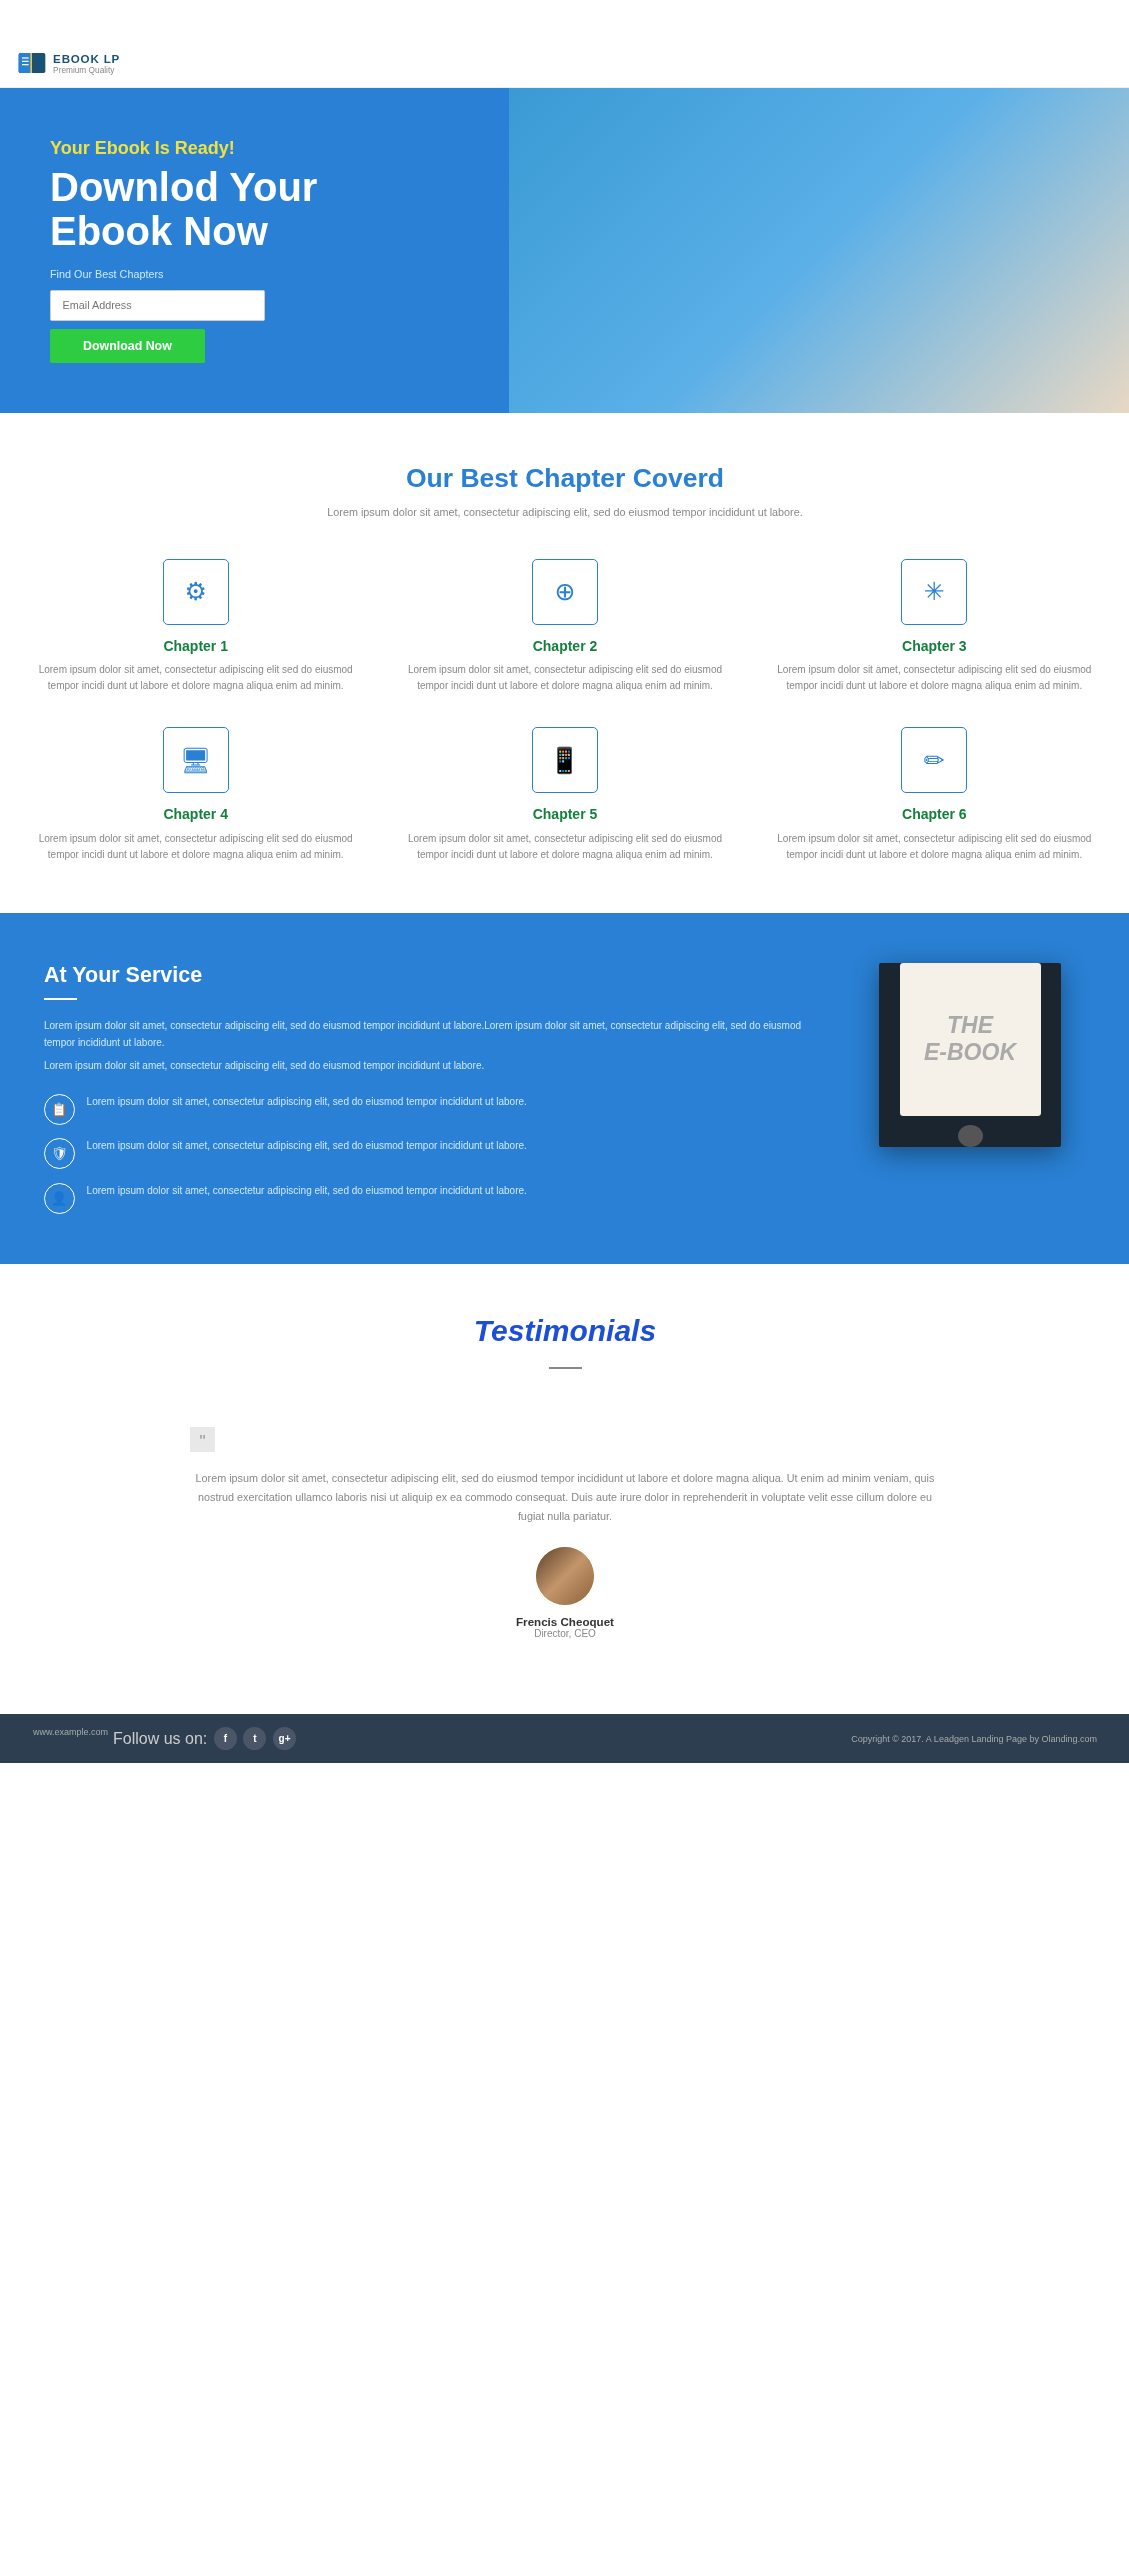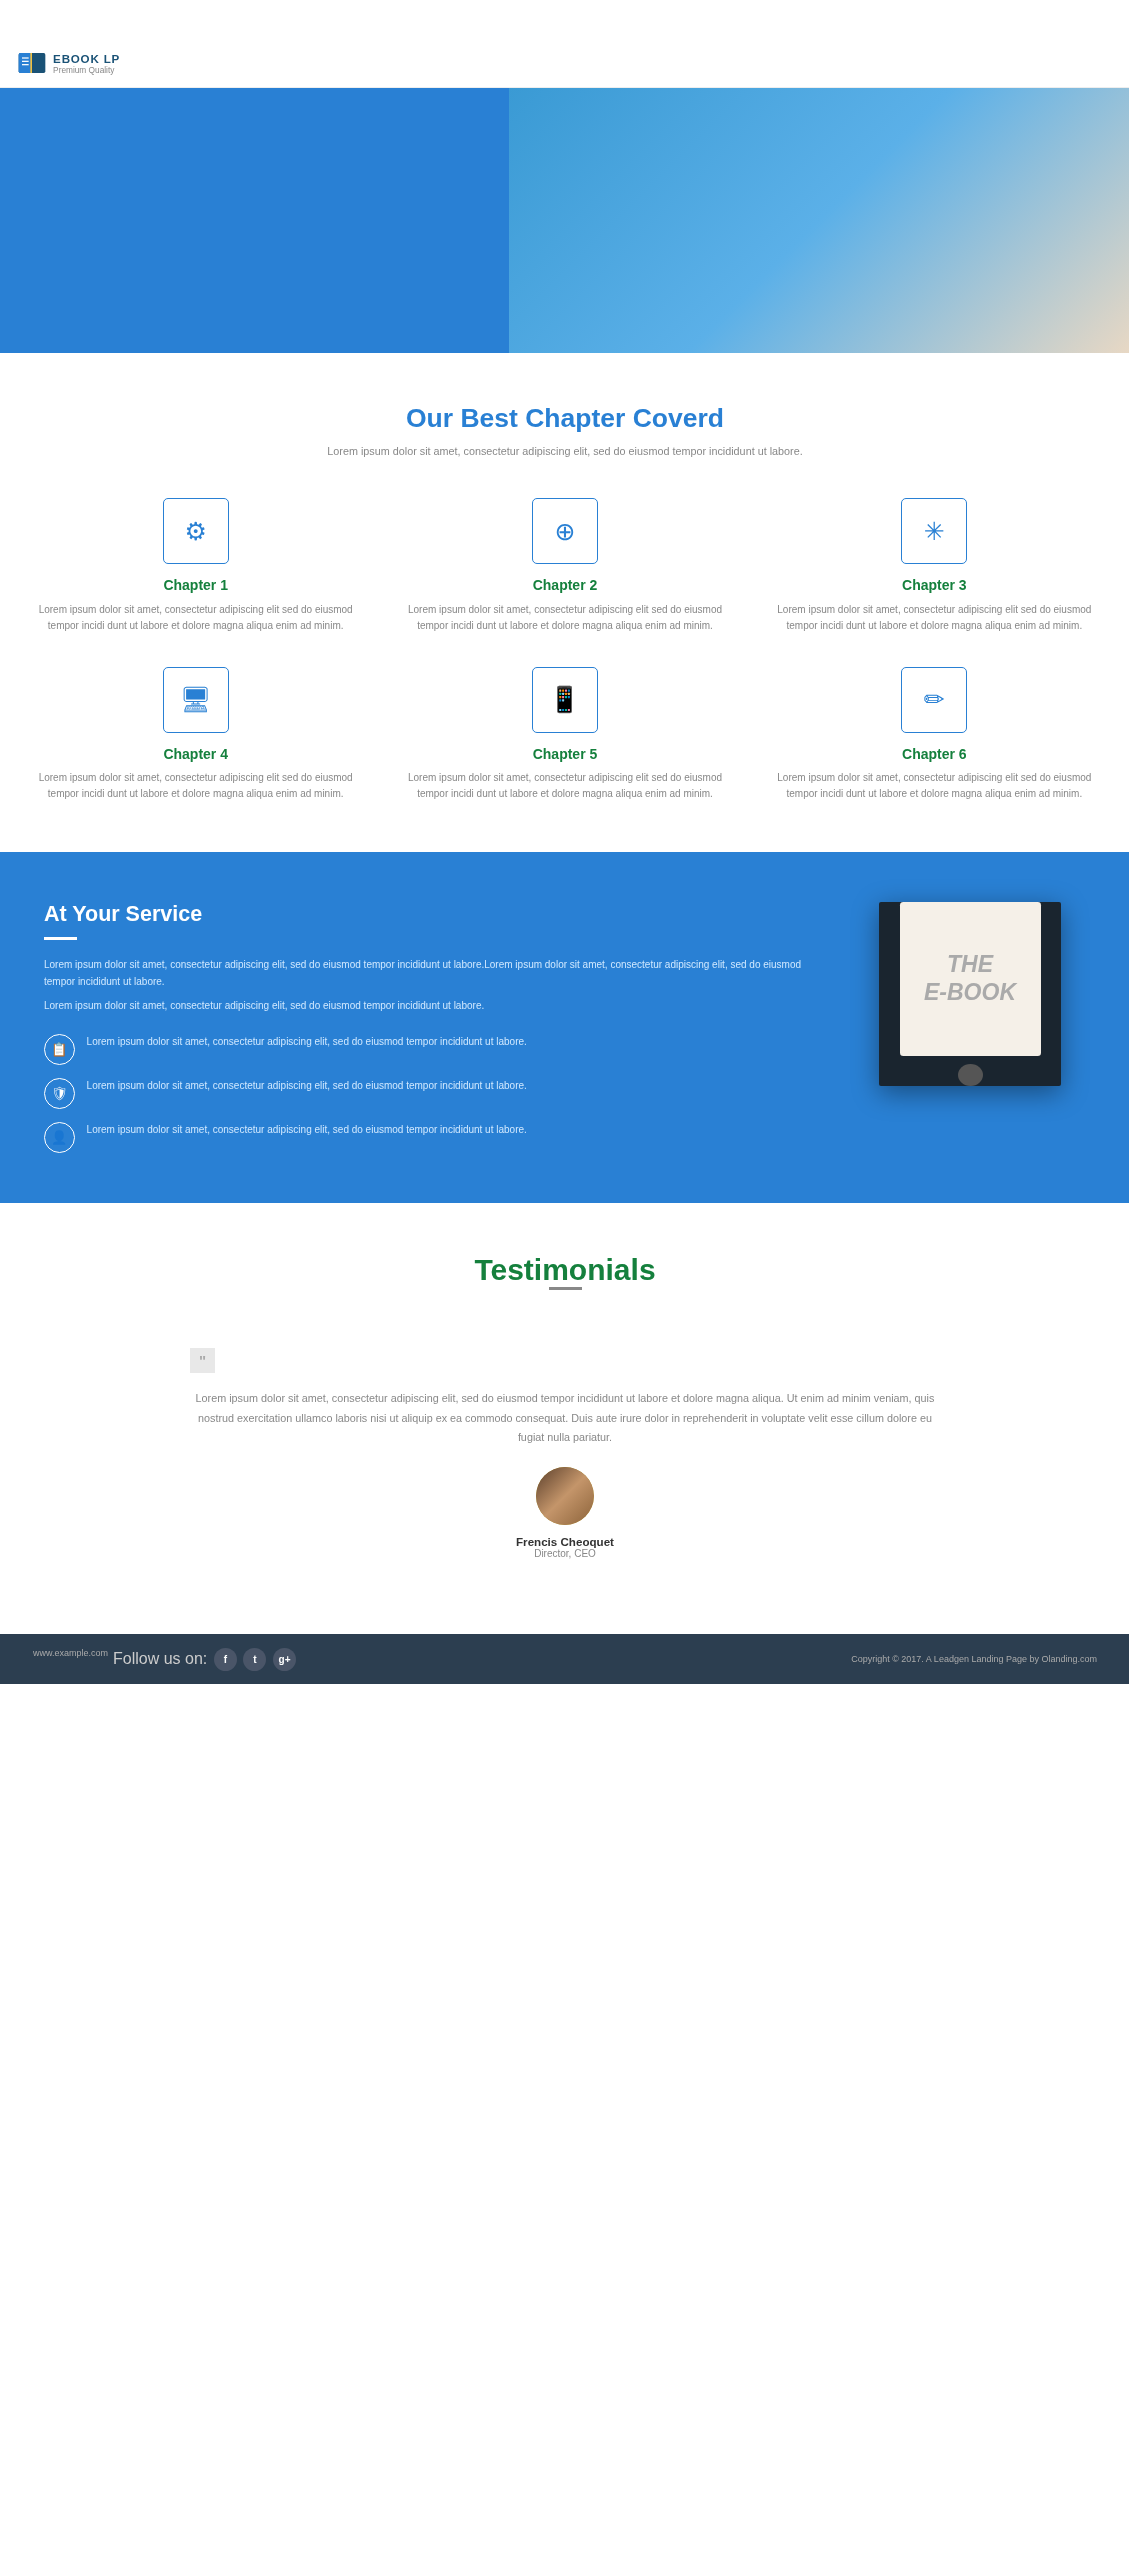--- a/index.html
+++ b/index.html
@@ -46,21 +46,21 @@
     .feature-icon { font-size: 13.2px; color: #fff; }
     .feature-text { font-size: 10px; color: #d0e8ff; line-height: 1.6; }
     .service-image { width: 232px; flex-shrink: 0; display: flex; align-items: center; justify-content: center; }
     .ebook-device { width: 182px; height: 184px; background: #1a252f; border-radius: 2px; display: flex; flex-direction: column; align-items: center; justify-content: center; box-shadow: 0 6.6px 26.5px rgba(0,0,0,0.4); position: relative; }
     .ebook-screen { width: 141px; height: 174px; background: #f5f0e8; border-radius: 3.3px; display: flex; align-items: center; justify-content: center; flex-direction: column; margin-bottom: 8.3px; }
     .ebook-screen-text { font-size: 23px; font-weight: bold; color: #aaa; text-align: center; font-style: italic; line-height: 1.2; }
     .ebook-button { width: 25px; height: 25px; background: #555; border-radius: 50%; }
 
     
     .testimonials-section { padding: 50px 165px; background: #fff; text-align: center; }
-    .testimonials-title { font-size: 30px; color: #15803d; margin-bottom: 0; }
+    .testimonials-title { font-size: 30px; color: #1d4ed8; margin-bottom: 19px; font-style: italic; }
     .testimonials-divider { width: 33px; height: 2.5px; background: #888; margin: 0 auto 33px; }
     .testimonial-card { background: #fff; padding: 25px; }
     .testimonial-quote-icon { width: 25px; height: 25px; background: #e8e8e8; display: flex; align-items: center; justify-content: center; margin-bottom: 16.5px; }
     .testimonial-text { font-size: 10.8px; color: #888; line-height: 1.8; margin-bottom: 20px; }
     .testimonial-avatar { width: 58px; height: 58px; border-radius: 50%; background: linear-gradient(135deg, #8b6914, #c8a84b); margin: 0 auto 10px; display: flex; align-items: center; justify-content: center; overflow: hidden; }
     .testimonial-avatar-img { width: 58px; height: 58px; border-radius: 50%; background: linear-gradient(135deg, #5a3e2b 0%, #c4956a 50%, #8b6239 100%); }
     .testimonial-name { font-size: 11.6px; font-weight: bold; color: #333; }
     .testimonial-role { font-size: 10px; color: #888; }
 
     
@@ -87,20 +87,30 @@
     </svg>
     <div class="logo-text">
       <span class="logo-title">EBOOK LP</span>
       <span class="logo-subtitle">Premium Quality</span>
     </div>
   </div>
 </div>
 
 <div class="hero">
   <div class="hero-bg"></div>
+  <div class="hero-content">
+    <div class="hero-ready">Your Ebook Is Ready!</div>
+    <div class="hero-title">
+      <span>Downlod Your</span><br>
+      <span>Ebook Now</span>
+    </div>
+    <div class="hero-sub">Find Our Best Chapters</div>
+    <input class="hero-input" type="email" placeholder="Email Address" style="">
+    <button class="hero-btn">Download Now</button>
+  </div>
 </div>
 
 <div class="chapters-section">
   <h2 class="section-title">Our Best Chapter Coverd</h2>
   <p class="section-sub">Lorem ipsum dolor sit amet, consectetur adipiscing elit, sed do eiusmod tempor incididunt ut labore.</p>
   <div class="chapters-grid" id="chapters-grid">
       <div class="chapter-card">
       <div class="chapter-icon-box">
         <span class="chapter-icon">⚙</span>
       </div>

